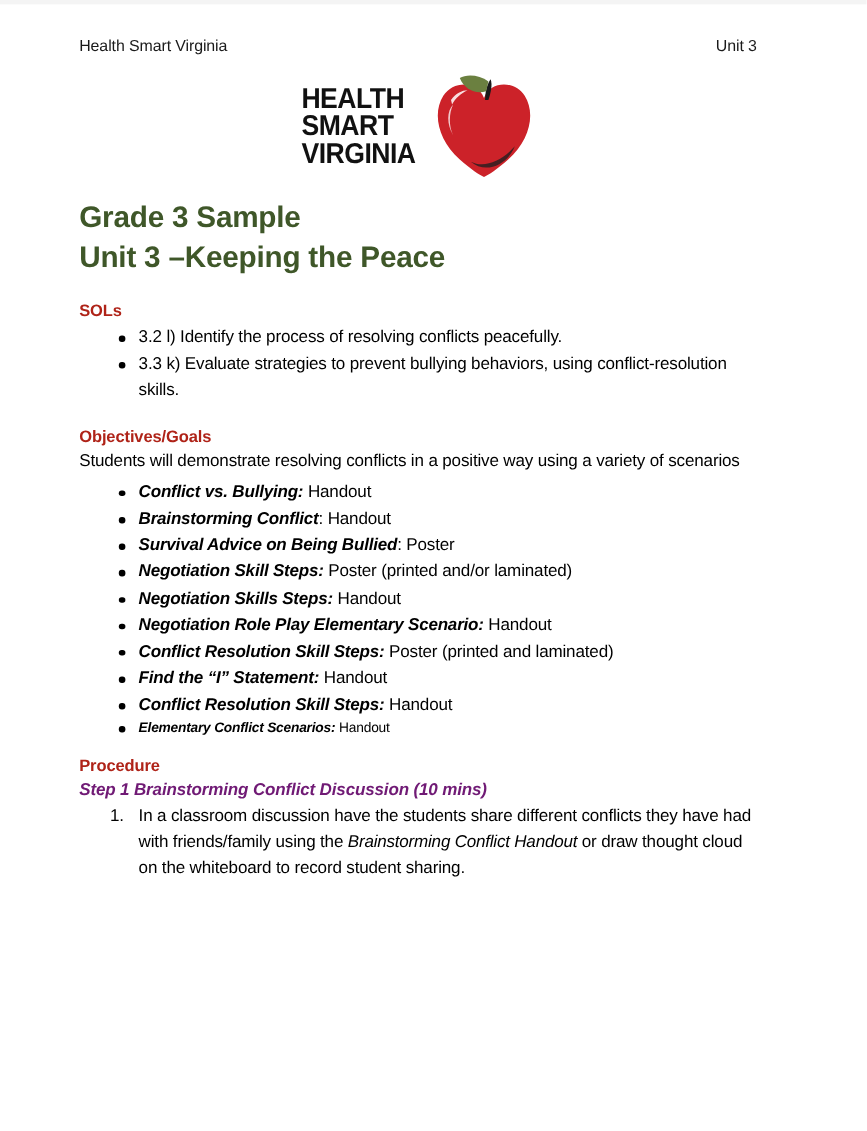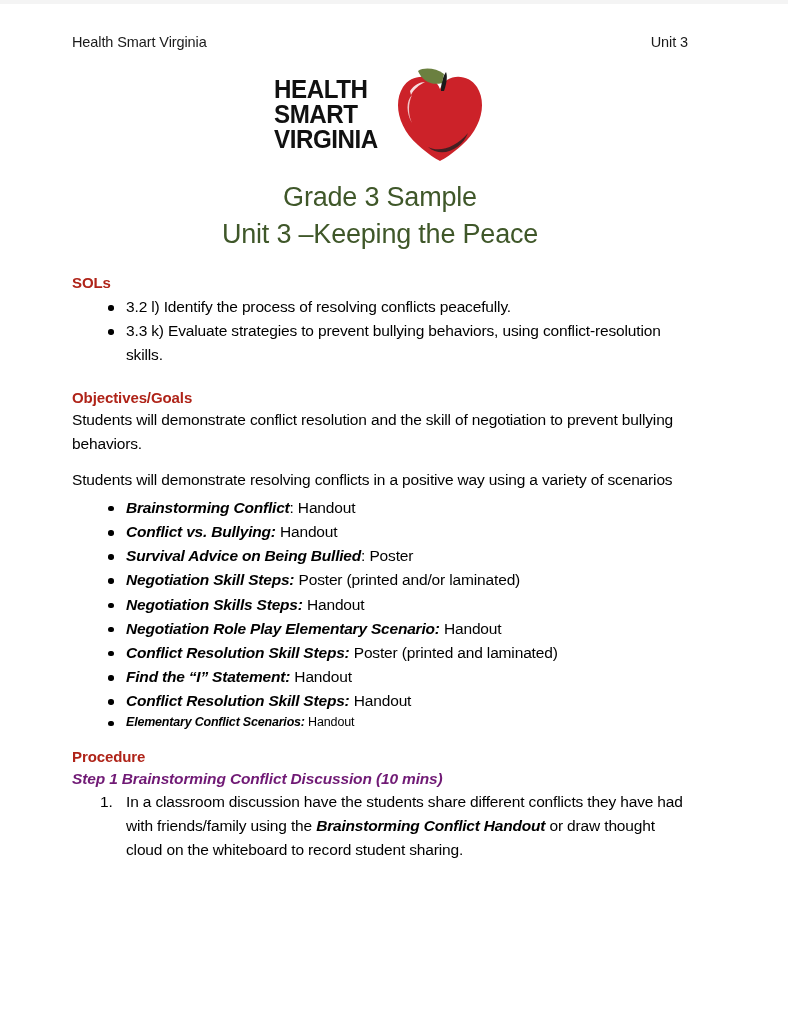--- a/index.html
+++ b/index.html
@@ -79,23 +79,23 @@
     width: 92px;
     height: 98px;
     margin-left: 2px;
     margin-top: -8px;
   }
   .apple svg { display: block; }
 
   
   .title-block {
     margin-top: 16px;
-    text-align: center;
+    text-align: left;
     color: #3f5729;
-    font-weight: normal;
+    font-weight: bold;
     letter-spacing: -0.2px;
   }
   .title-line1 {
     font-size: 27px;
     line-height: 1.35;
   }
   .title-line2 {
     font-size: 27px;
     line-height: 1.35;
   }
@@ -153,21 +153,21 @@
     top: 7px;
   }
 
   em.mat {
     font-style: italic;
     font-weight: bold;
     letter-spacing: -0.2px;
   }
   em.inline {
     font-style: italic;
-    font-weight: bold;
+    font-weight: normal;
     letter-spacing: -0.2px;
   }
 
   
   .step-line {
     font-size: 15.5px;
     font-style: italic;
     font-weight: bold;
     color: #701a75;
     margin-top: 5px;
@@ -235,26 +235,25 @@
       <div class="title-line2">Unit 3 –Keeping the Peace</div>
     </div>
 
     <div class="sec-head">SOLs</div>
     <ul class="bullets">
       <li>3.2 l) Identify the process of resolving conflicts peacefully.</li>
       <li>3.3 k) Evaluate strategies to prevent bullying behaviors, using conflict-resolution skills.</li>
     </ul>
 
     <div class="sec-head">Objectives/Goals</div>
-    <p class="para">Students will demonstrate conflict resolution and the skill of negotiation to prevent bullying behaviors.</p>
     <p class="para">Students will demonstrate resolving conflicts in a positive way using a variety of scenarios</p>
 
     <ul class="bullets materials" id="materials-list">
+        <li><em class="mat">Conflict vs. Bullying:</em> Handout</li>
         <li><em class="mat">Brainstorming Conflict</em>: Handout</li>
-        <li><em class="mat">Conflict vs. Bullying:</em> Handout</li>
         <li><em class="mat">Survival Advice on Being Bullied</em>: Poster</li>
         <li><em class="mat">Negotiation Skill Steps:</em> Poster (printed and/or laminated)</li>
         <li><em class="mat">Negotiation Skills Steps:</em> Handout</li>
         <li><em class="mat">Negotiation Role Play Elementary Scenario:</em> Handout</li>
         <li><em class="mat">Conflict Resolution Skill Steps:</em> Poster (printed and laminated)</li>
         <li><em class="mat">Find the “I” Statement:</em> Handout</li>
         <li><em class="mat">Conflict Resolution Skill Steps:</em> Handout</li>
         <li class="small"><em class="mat">Elementary Conflict Scenarios:</em> Handout</li>
       </ul>
 

